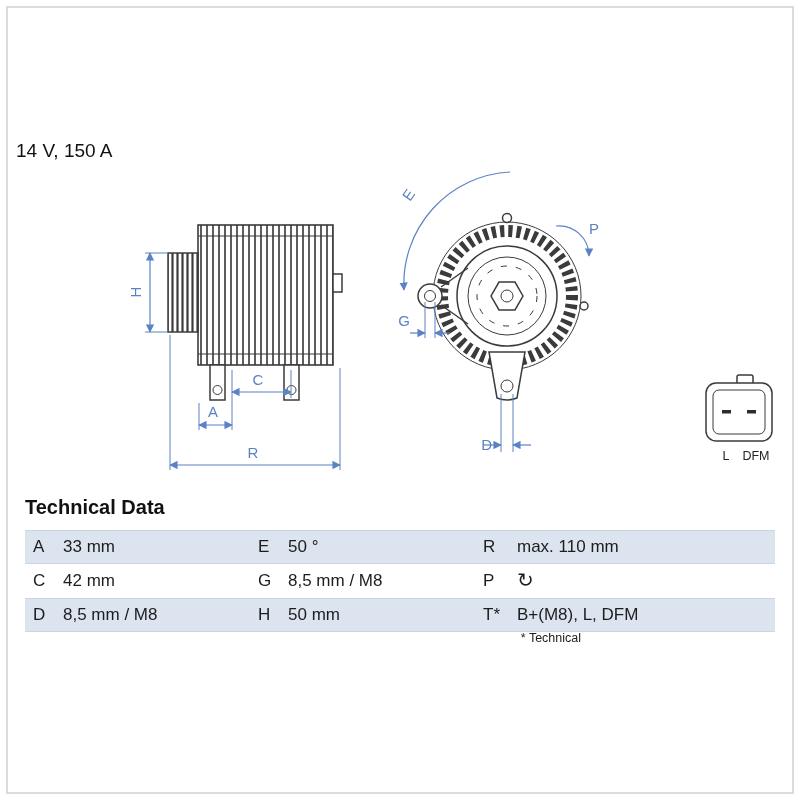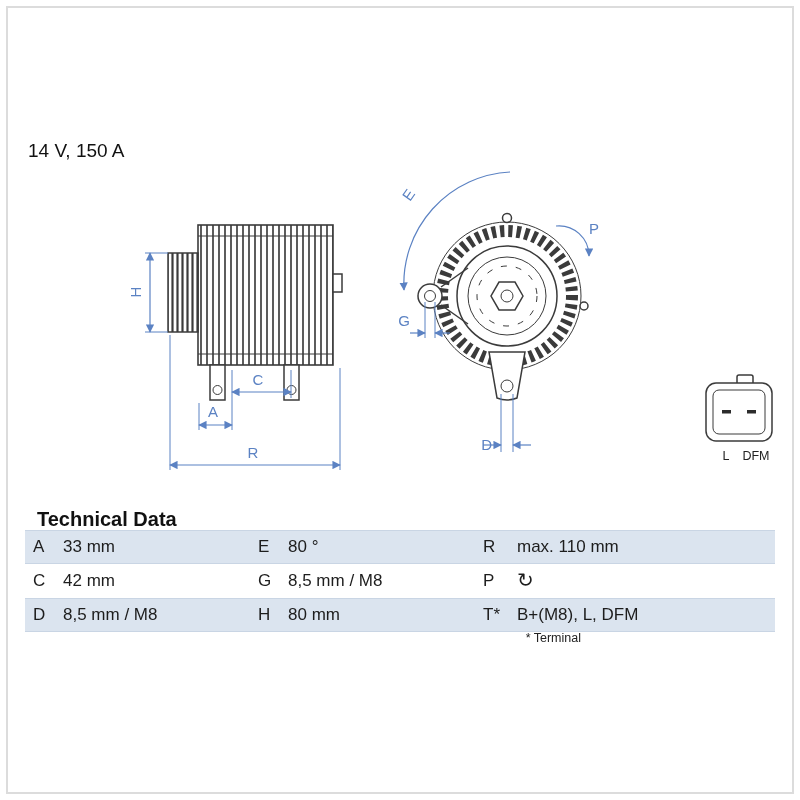--- a/index.html
+++ b/index.html
@@ -1,24 +1,24 @@
 <!DOCTYPE html>
 <html><head>
 <meta charset="utf-8">
 <style>
   html,body { margin:0; padding:0; background:#fff; }
   .page {
     position:relative; width:800px; height:800px; background:#ffffff;
     font-family:"Liberation Sans", sans-serif; color:#1a1a1a; overflow:hidden;
   }
   .frame { position:absolute; inset:6px; border:2px solid #dcdcdc; pointer-events:none; }
-  .spec-title { position:absolute; left:28px; top:140px; font-size:19px; color:#111; }
+  .spec-title { position:absolute; left:16px; top:140px; font-size:19px; color:#111; }
   .drawing-svg { position:absolute; left:0; top:158px; }
 
-  .tech-heading { position:absolute; left:25px; top:496px; margin:12px; font-size:20px; font-weight:bold; color:#111;text-align:center; }
+  .tech-heading { position:absolute; left:25px; top:496px; margin:0; font-size:20px; font-weight:bold; color:#111;text-align:center; }
   .tech-table {
     position:absolute; left:25px; top:530px; width:750px;
     border-collapse:collapse; font-size:17px; color:#1d1d1d;
   }
   .tech-table td { border-top:1px solid #c9d5e4; vertical-align:middle; }
   .tech-table tr:last-child td { border-bottom:1px solid #c9d5e4; }
   .tech-table tr.shaded { background:#dbe4ef; }
   .tech-table td.k { padding:6px 4px 6px 8px; }
   .tech-table td.v { padding:6px 8px;margin-left:32px; }
   .rot-icon { font-size:20px; line-height:1; display:inline-block; }
@@ -158,39 +158,39 @@
       <col style="width:30px">
         <col style="width:195px">
       <col style="width:34px">
         <col style="width:266px">
     </colgroup>
     <tbody>
       <tr class="shaded">
         <td class="k">A</td>
         <td class="v">33 mm</td>
         <td class="k">E</td>
-        <td class="v">80 °</td>
+        <td class="v">50 °</td>
         <td class="k">R</td>
         <td class="v">max. 110 mm</td>
       </tr>
       <tr>
         <td class="k">C</td>
         <td class="v">42 mm</td>
         <td class="k">G</td>
         <td class="v">8,5 mm / M8</td>
         <td class="k">P</td>
         <td class="v">
           <span class="rot-icon">↻</span>
         </td>
       </tr>
       <tr class="shaded">
         <td class="k">D</td>
         <td class="v">8,5 mm / M8</td>
         <td class="k">H</td>
-        <td class="v">80 mm</td>
+        <td class="v">50 mm</td>
         <td class="k">T*</td>
         <td class="v">B+(M8), L, DFM</td>
       </tr>
     </tbody>
   </table>
 
-  <div class="footnote">* Terminal</div>
+  <div class="footnote">* Technical</div>
 </div>
 
 </body></html>

